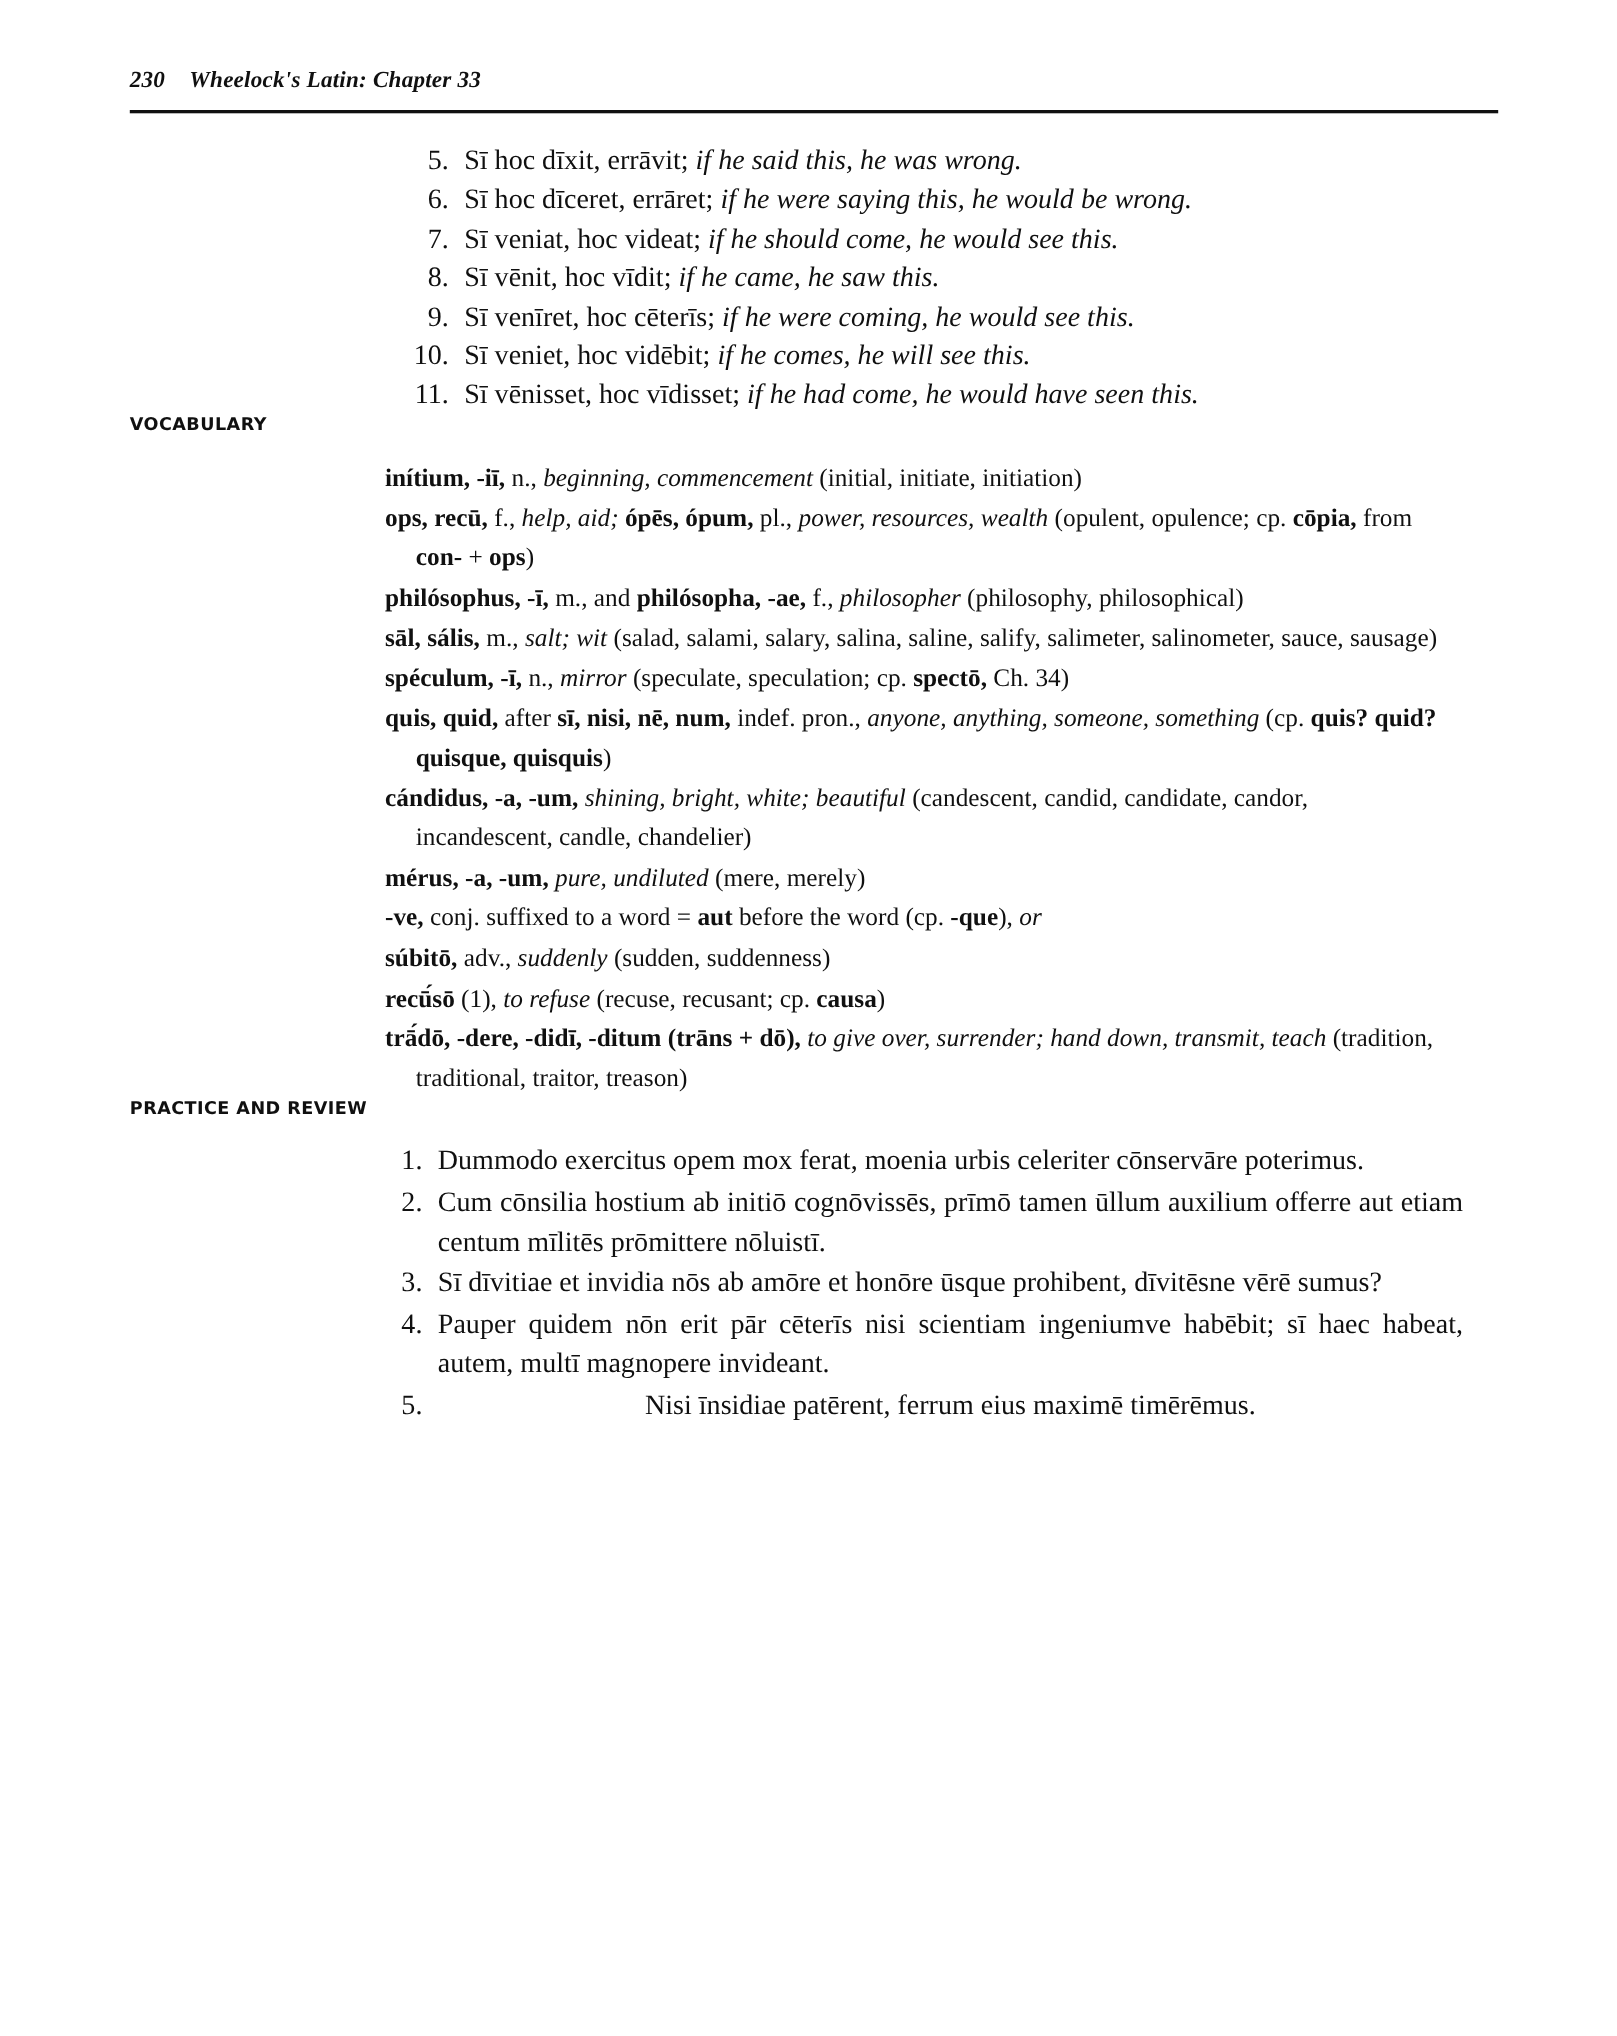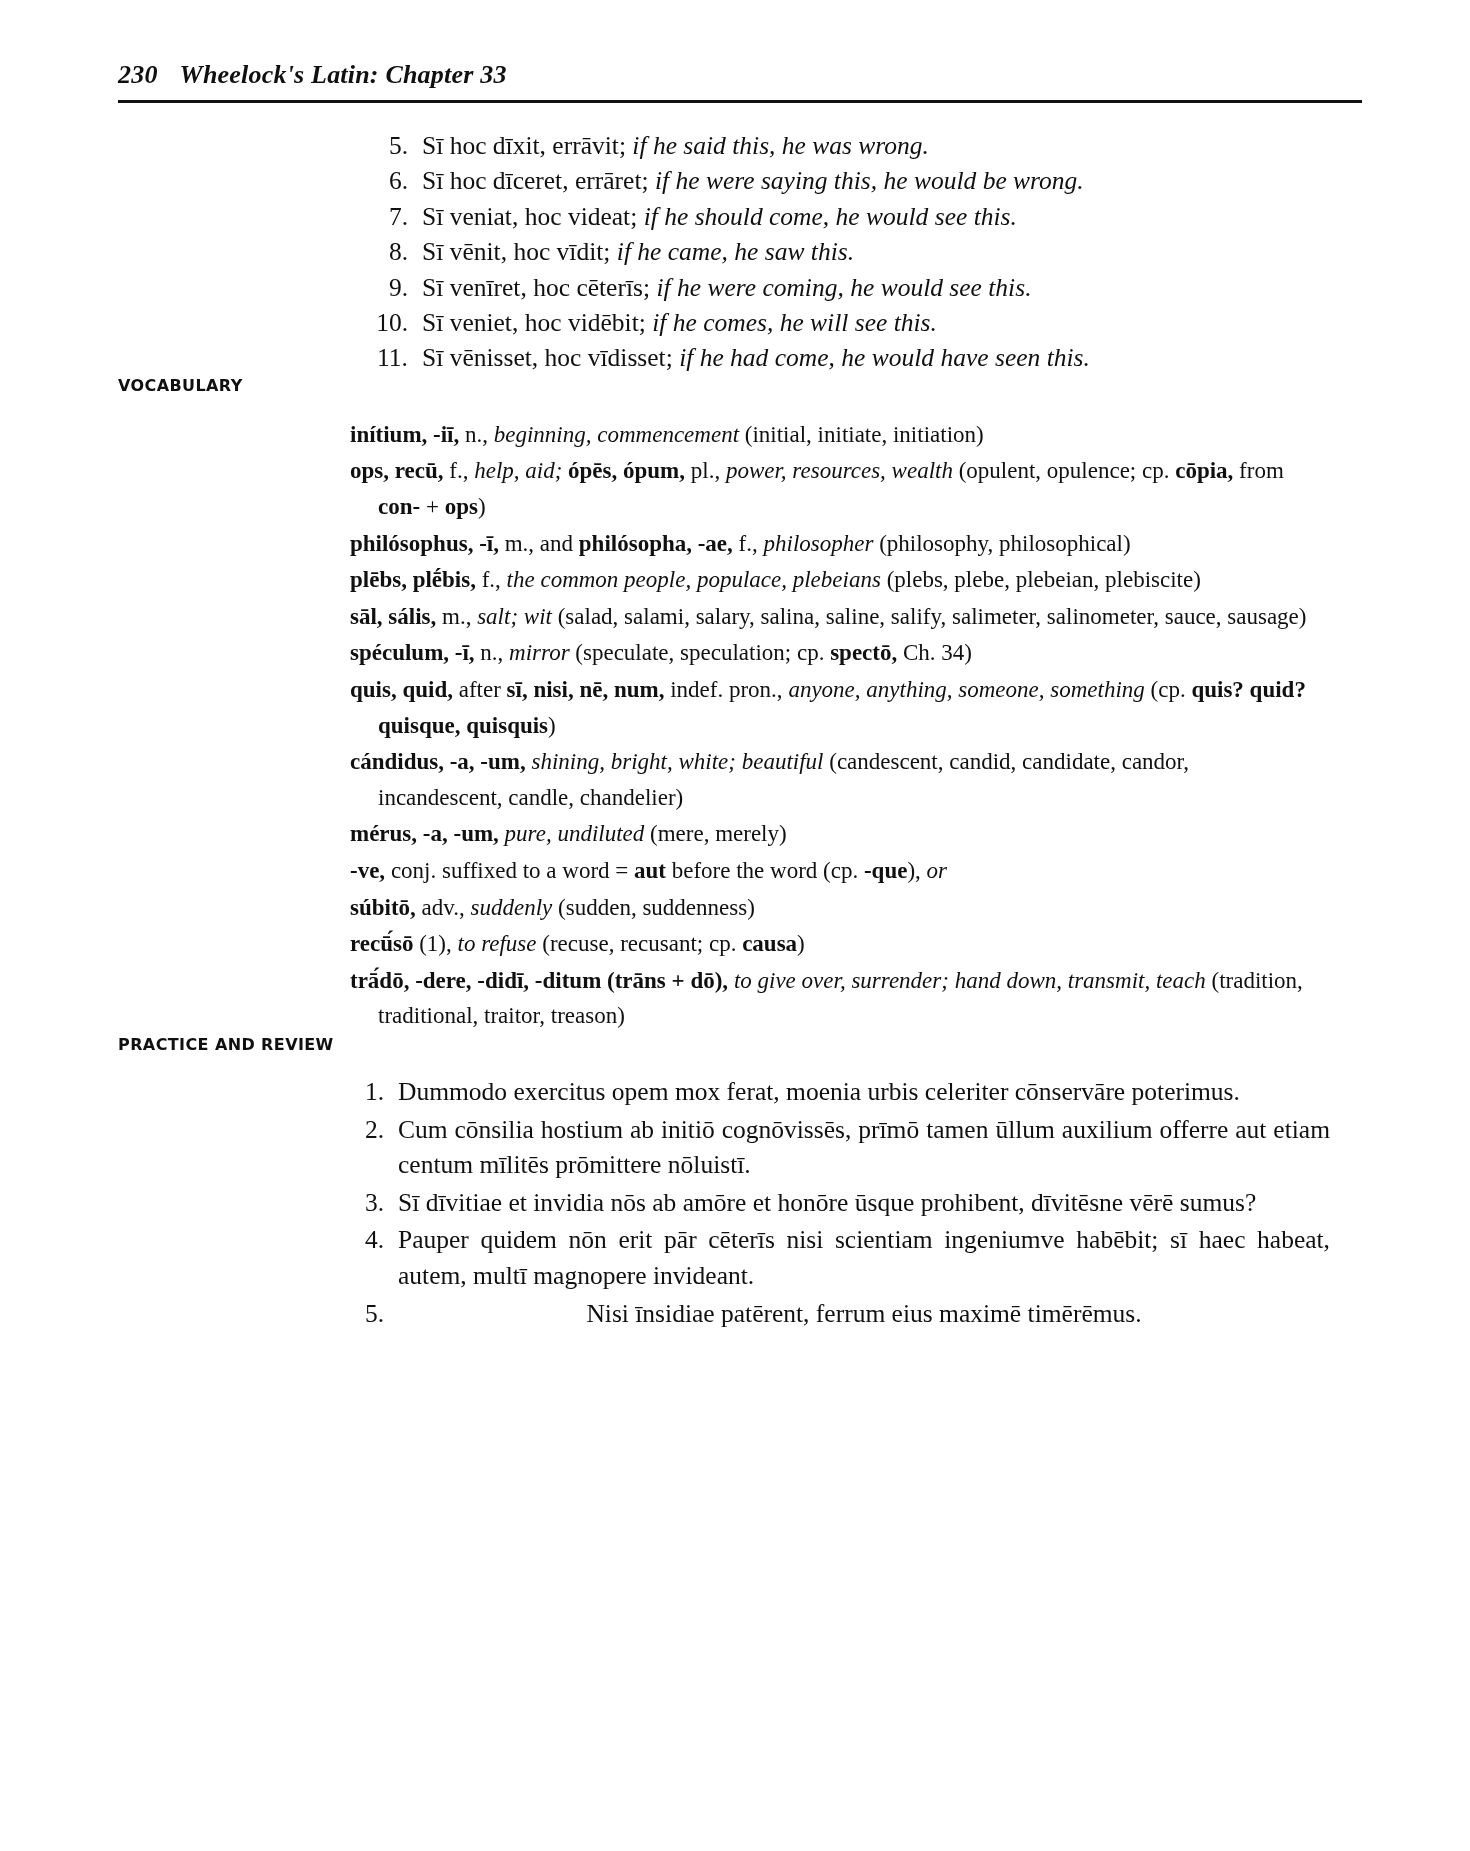--- a/index.html
+++ b/index.html
@@ -24,21 +24,21 @@
   }
 
   
   .runhead {
     position: absolute;
     left: 118px;
     top: 60px;
     width: 1240px;
     font-style: italic;
     font-weight: bold;
-    font-size: 26px;
+    font-size: 21px;
     letter-spacing: 0.2px;
     white-space: nowrap;
   }
   .runhead .folio {
     margin-right: 22px;
   }
   .rule {
     position: absolute;
     left: 118px;
     top: 100px;
@@ -156,21 +156,20 @@
           <li><span class="num">10.</span><span>Sī veniet, hoc vidēbit;</span> <i>if he comes, he will see this.</i></li>
           <li><span class="num">11.</span><span>Sī vēnisset, hoc vīdisset;</span> <i>if he had come, he would have seen this.</i></li>
         </ul>
     </div>
 
     <h2 class="section sec-vocab">VOCABULARY</h2>
     <ul class="vocab" id="vocablist">
         <li><b>inítium, -iī,</b><span> n., </span><i>beginning, commencement</i><span> (initial, initiate, initiation)</span></li>
         <li><b>ops, recū,</b><span> f., </span><i>help, aid;</i><span> </span><b>ópēs, ópum,</b><span> pl., </span><i>power, resources, wealth</i><span> (opulent, opulence; cp. </span><b>cōpia,</b><span> from </span><b>con-</b><span> + </span><b>ops</b><span>)</span></li>
         <li><b>philósophus, -ī,</b><span> m., and </span><b>philósopha, -ae,</b><span> f., </span><i>philosopher</i><span> (philosophy, philosophical)</span></li>
-        <li><b>plēbs, plḗbis,</b><span> f., </span><i>the common people, populace, plebeians</i><span> (plebs, plebe, plebeian, plebiscite)</span></li>
         <li><b>sāl, sális,</b><span> m., </span><i>salt; wit</i><span> (salad, salami, salary, salina, saline, salify, salimeter, salinometer, sauce, sausage)</span></li>
         <li><b>spéculum, -ī,</b><span> n., </span><i>mirror</i><span> (speculate, speculation; cp. </span><b>spectō,</b><span> Ch. 34)</span></li>
         <li><b>quis, quid,</b><span> after </span><b>sī, nisi, nē, num,</b><span> indef. pron., </span><i>anyone, anything, someone, something</i><span> (cp. </span><b>quis? quid? quisque, quisquis</b><span>)</span></li>
         <li><b>cándidus, -a, -um,</b><span> </span><i>shining, bright, white; beautiful</i><span> (candescent, candid, candidate, candor, incandescent, candle, chandelier)</span></li>
         <li><b>mérus, -a, -um,</b><span> </span><i>pure, undiluted</i><span> (mere, merely)</span></li>
         <li><b>-ve,</b><span> conj. suffixed to a word = </span><b>aut</b><span> before the word (cp. </span><b>-que</b><span>), </span><i>or</i></li>
         <li><b>súbitō,</b><span> adv., </span><i>suddenly</i><span> (sudden, suddenness)</span></li>
         <li><b>recū́sō</b><span> (1), </span><i>to refuse</i><span> (recuse, recusant; cp. </span><b>causa</b><span>)</span></li>
         <li><b>trā́dō, -dere, -didī, -ditum (trāns + dō),</b><span> </span><i>to give over, surrender; hand down, transmit, teach</i><span> (tradition, traditional, traitor, treason)</span></li>
       </ul>

